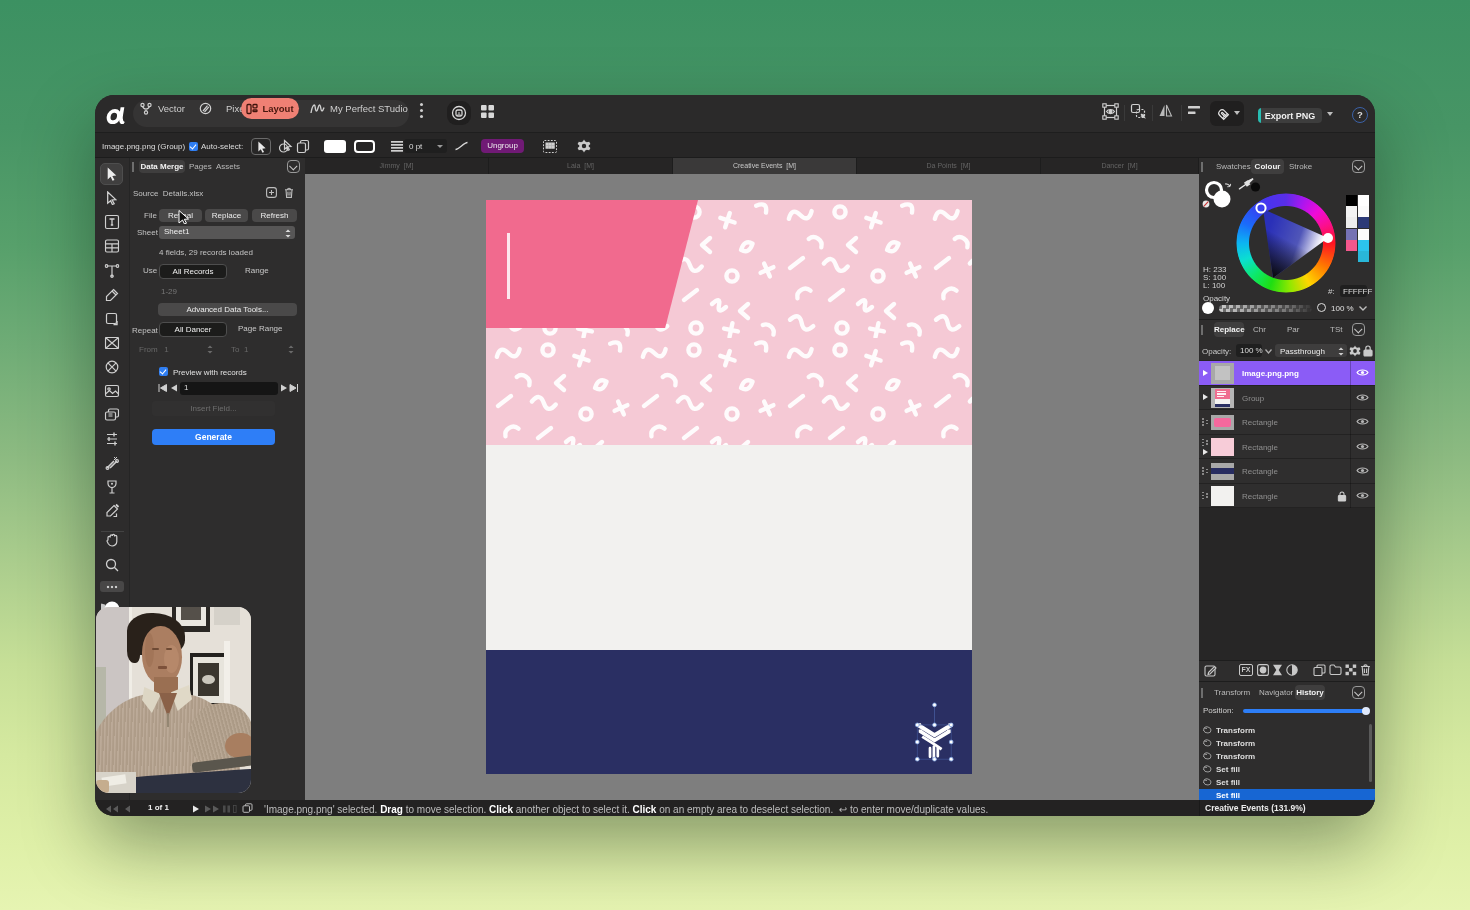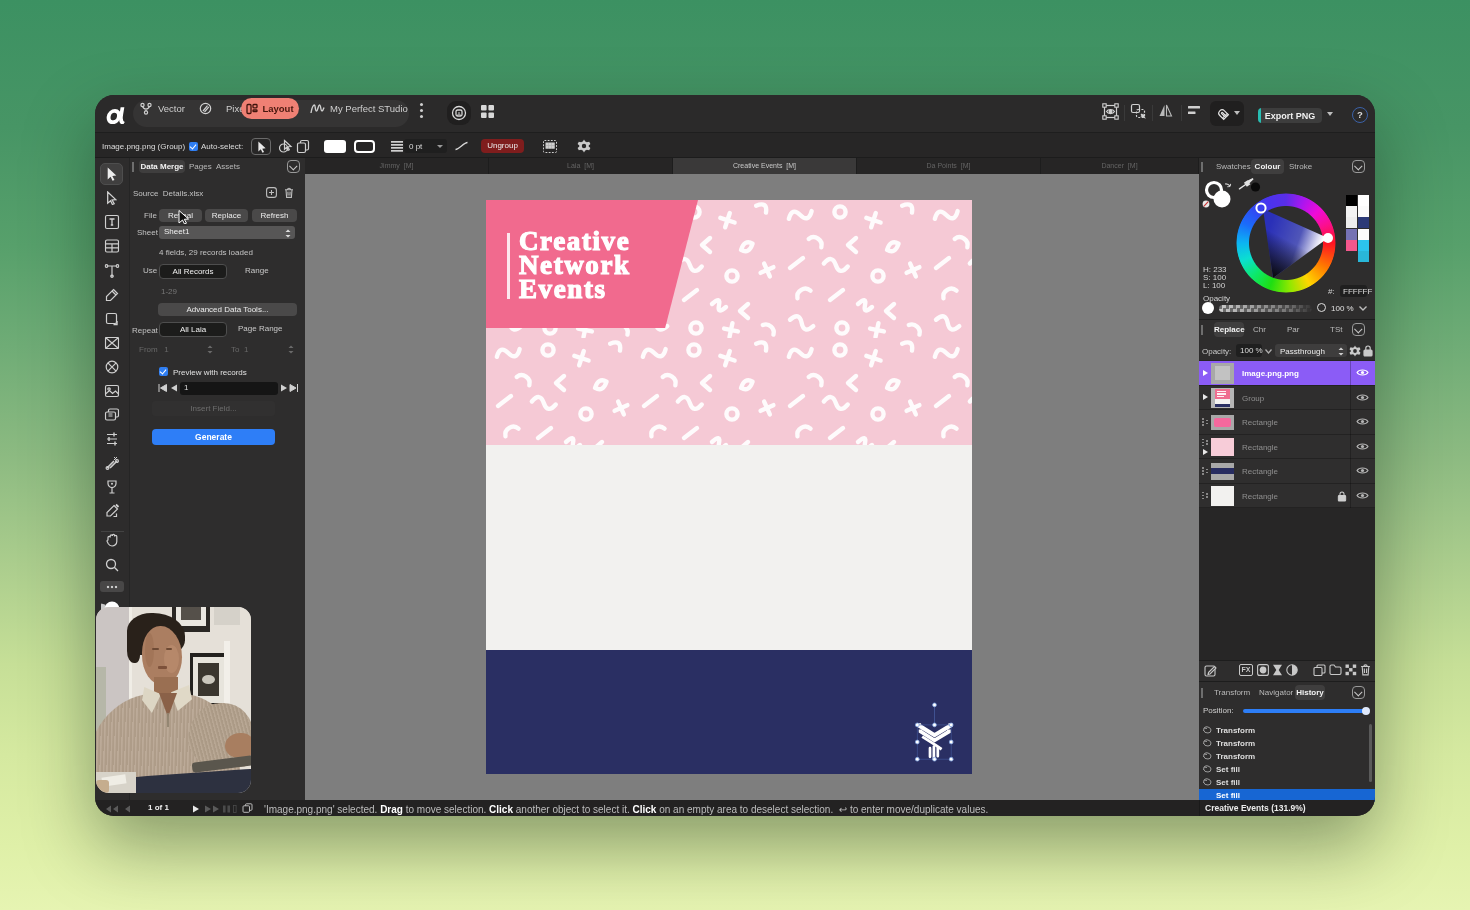--- a/index.html
+++ b/index.html
@@ -27,21 +27,21 @@
   .tr-ico { position:absolute; top:8px; }
   .exportbtn { position:absolute; left:1163px; top:13px; width:64px; height:15px; background:#3d3d3d; border-radius:4px; color:#f0f0f0; font-size:9px; font-weight:bold; display:flex; align-items:center; justify-content:center; overflow:hidden; }
   .exportbtn::before { content:""; position:absolute; left:0; top:0; width:3px; height:15px; background:#27bdb2; }
   .helpc { position:absolute; left:1257px; top:12px; width:16px; height:16px; border:1.6px solid #3c62a8; border-radius:50%; color:#dcdcdc; font-size:9.5px; font-weight:bold; text-align:center; line-height:13px; }
   
   .ctxbar { position:absolute; left:0; top:37px; width:1280px; height:26px; background:#272626; border-top:1px solid #1e1e1e; border-bottom:1px solid #1c1c1c; color:#dedede; font-size:8px; }
   .ctxitem { position:absolute; top:0; height:26px; display:flex; align-items:center; }
   .chk { display:inline-block; width:9px; height:9px; background:#2f7ef2; border-radius:2px; position:relative; }
   .chk::after { content:""; position:absolute; left:2.4px; top:1px; width:3px; height:5px; border:solid #fff; border-width:0 1.5px 1.5px 0; transform:rotate(40deg); }
   .darkfield { background:#1f1f1f; border-radius:3px; color:#dcdcdc; }
-  .graybtn { background:#7f1d1d; border-radius:4px; color:#ececec; text-align:center; }
+  .graybtn { background:#701a75; border-radius:4px; color:#ececec; text-align:center; }
   
   .tools { position:absolute; left:0; top:63px; width:35px; height:642px; background:#2d2c2c; border-right:1px solid #252525; }
   .lpanel { position:absolute; left:35px; top:63px; width:175px; height:642px; background:#2e2d2d; font-size:8px; color:#cccccc; }
   .canvas { position:absolute; left:210px; top:63px; width:894px; height:642px; background:#262525; }
   .canvasgray { position:absolute; left:0; top:16px; width:894px; height:626px; background:#7e7e7e; }
   .rpanel { position:absolute; left:1104px; top:63px; width:176px; height:642px; background:#2e2d2d; font-size:8px; color:#c9c9c9; }
   .statusbar { position:absolute; left:0; top:705px; width:1280px; height:16px; background:#232222; color:#c7c7c7; font-size:8px; }
   
   .doctab { position:absolute; top:0; height:16px; line-height:16px; text-align:center; font-size:7px; color:#646464; background:#262525; border-right:1px solid #1d1d1d; }
   .doctab.active { background:#3a3939; color:#c9c9c9; }
@@ -394,21 +394,21 @@
           <path d="M0.5 3 L3 0.5 L5.5 3 Z M0.5 6 L3 8.5 L5.5 6 Z" fill="#dcdcdc"></path>
         </svg>
     </div>
     <div style="position:absolute; left:29px; top:90px; color:#c3c3c3;">4 fields, 29 records loaded</div>
     <div style="position:absolute; left:13px; top:108px; color:#c3c3c3;">Use</div>
     <div style="position:absolute; left:29px; top:106px; width:68px; height:15px; background:#1c1c1b; border:1px solid #4e4e4e; border-radius:4px; text-align:center; line-height:14px; color:#f0f0f0;">All Records</div>
     <div style="position:absolute; left:115px; top:108px; color:#c9c9c9;">Range</div>
     <div style="position:absolute; left:31px; top:129px; color:#767676;">1-29</div>
     <div class="graybtn" style="position:absolute; left:28px; top:145px; width:139px; height:13px; line-height:13px; font-size:8px; background:#4a4949;">Advanced Data Tools...</div>
     <div style="position:absolute; left:2px; top:168px; color:#c3c3c3;">Repeat</div>
-    <div style="position:absolute; left:29px; top:164px; width:68px; height:15px; background:#1c1c1b; border:1px solid #4e4e4e; border-radius:4px; text-align:center; line-height:14px; color:#f0f0f0;">All Laia</div>
+    <div style="position:absolute; left:29px; top:164px; width:68px; height:15px; background:#1c1c1b; border:1px solid #4e4e4e; border-radius:4px; text-align:center; line-height:14px; color:#f0f0f0;">All Dancer</div>
     <div style="position:absolute; left:108px; top:166px; color:#c9c9c9;">Page Range</div>
     <div style="position:absolute; left:9px; top:187px; color:#686868;">From&nbsp;&nbsp;&nbsp;1</div>
     <svg style="position:absolute; left:77px; top:187px;" width="6" height="9" viewBox="0 0 6 9">
         <path d="M0.5 3 L3 0.5 L5.5 3 Z M0.5 6 L3 8.5 L5.5 6 Z" fill="#6a6a6a"></path>
       </svg>
     <div style="position:absolute; left:101px; top:187px; color:#686868;">To&nbsp;&nbsp;1</div>
     <svg style="position:absolute; left:158px; top:187px;" width="6" height="9" viewBox="0 0 6 9">
         <path d="M0.5 3 L3 0.5 L5.5 3 Z M0.5 6 L3 8.5 L5.5 6 Z" fill="#6a6a6a"></path>
       </svg>
     <div style="position:absolute; left:29px; top:209px;"><span class="chk"></span></div>
@@ -464,21 +464,20 @@
             <path d="M92 130 h14 M99 123 v14" transform="rotate(12 99 130)"></path>
             <path d="M130 128 a8 8 0 0 1 14 3" transform="rotate(30 136 128)"></path>
           </g>
         </pattern>
       </defs>
       <rect width="486" height="245" fill="#f5c9d5"></rect>
       <rect width="486" height="245" fill="url(#mem)"></rect>
     </svg>
     <div class="banner"></div>
     <div class="bannerline"></div>
-    <div class="bannertxt">Creative<br>Network<br>Events</div>
     <svg class="abs" style="left:425px; top:498px;" width="50" height="70" viewBox="0 0 50 70">
       <g>
         <g stroke="#ffffff" fill="none">
           <path d="M8 25.2 L8 27.6 L23.5 37.2 L39.5 27.6 L39.5 25.2" stroke-width="4.1"></path>
           <path d="M9.6 31.6 L9.6 33.6 L23.5 42.4 L37.9 33.6 L37.9 31.6" stroke-width="3.7"></path>
           <path d="M11.2 38.6 L23.5 46.4 L30.6 51.2" stroke-width="2.9"></path>
           <path d="M19 50.2 L19 58.8 M22.9 48.5 L22.9 60.6 M26.8 50.2 L26.8 58.2" stroke-width="2.7" stroke-linecap="round"></path>
         </g>
         <line x1="23.5" y1="8.5" x2="23.5" y2="25.5" stroke="#44599c" stroke-width="0.9" opacity="0.9"></line>
         <rect x="6.3" y="26.9" width="33.9" height="34.3" fill="none" stroke="#44599c" stroke-width="0.8" opacity="0.8"></rect>

